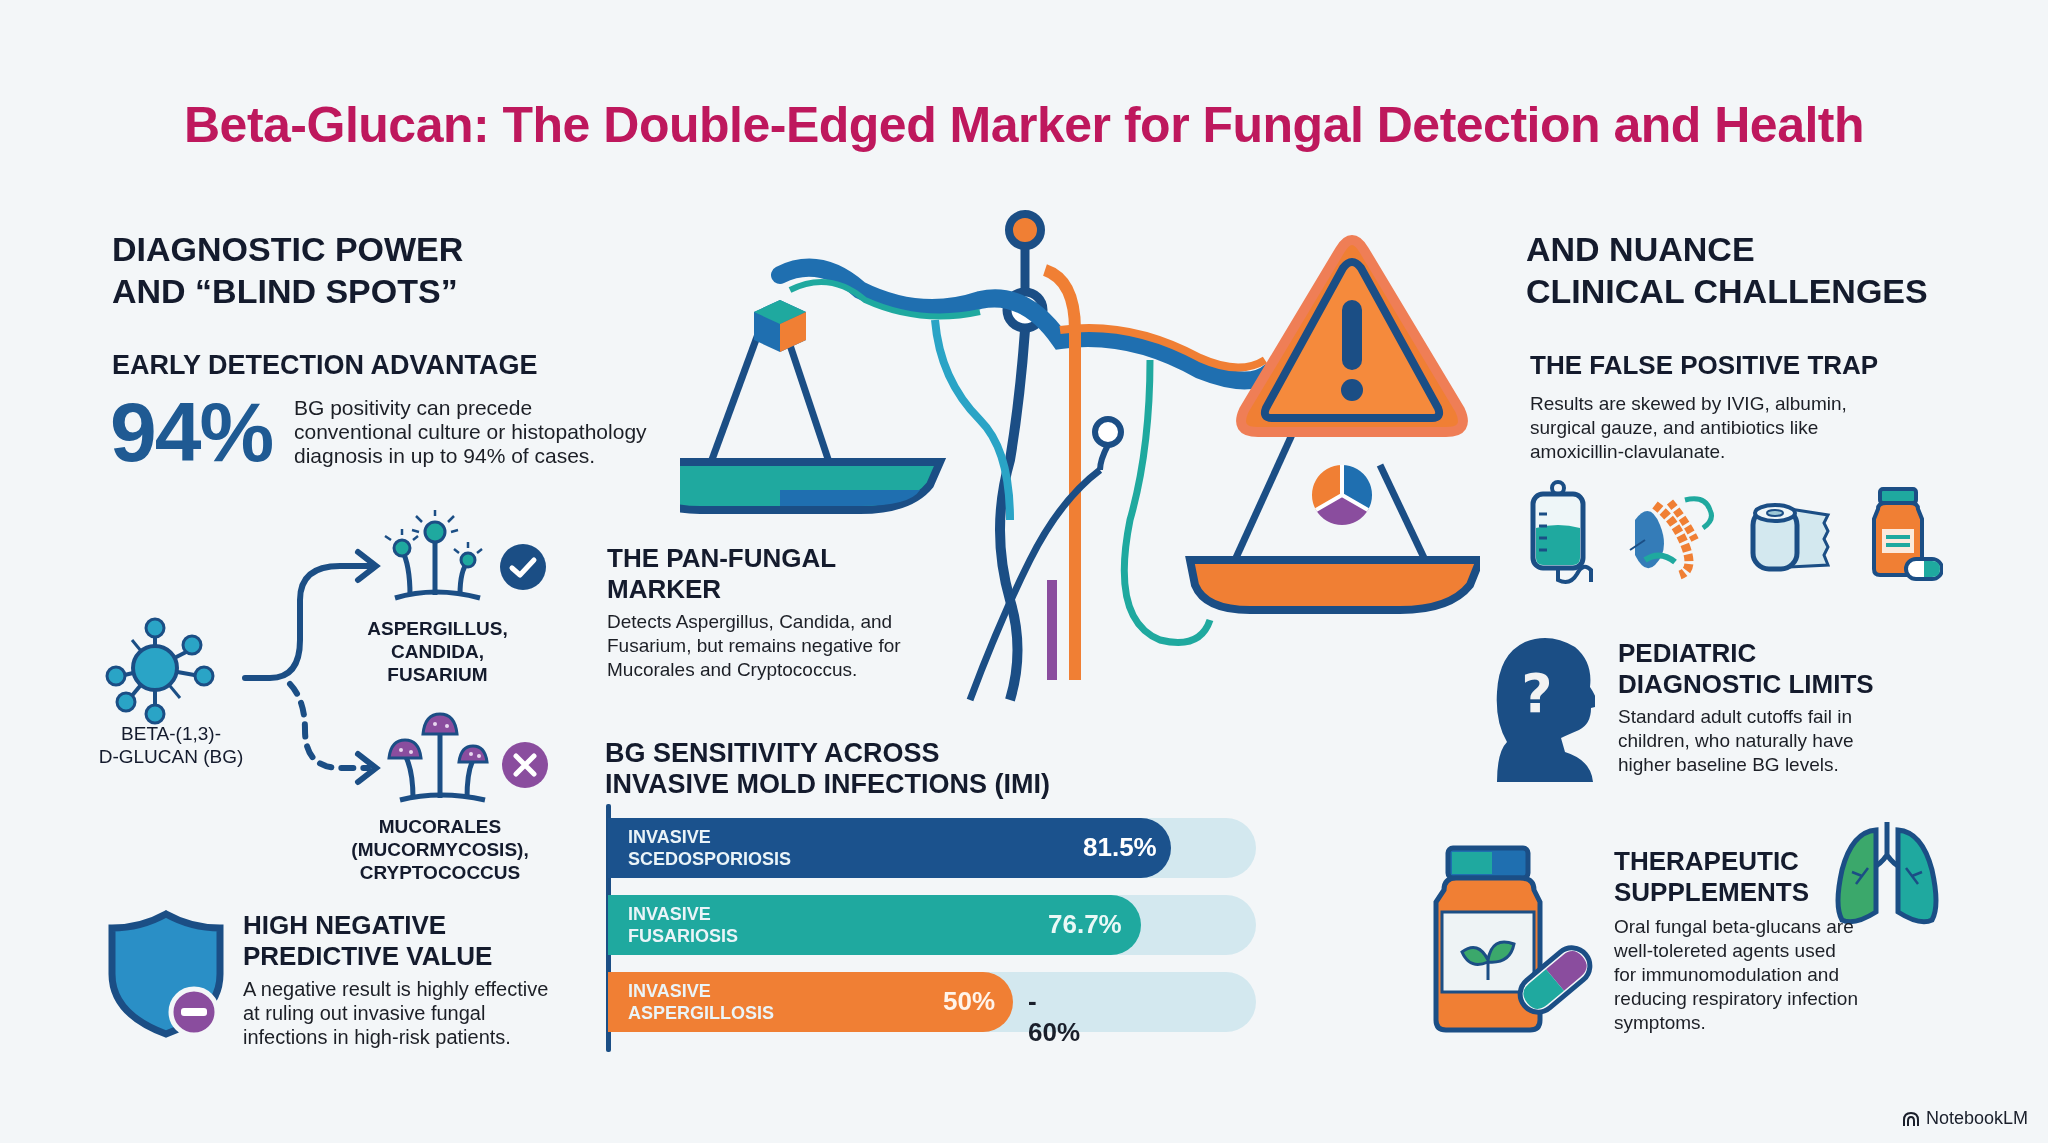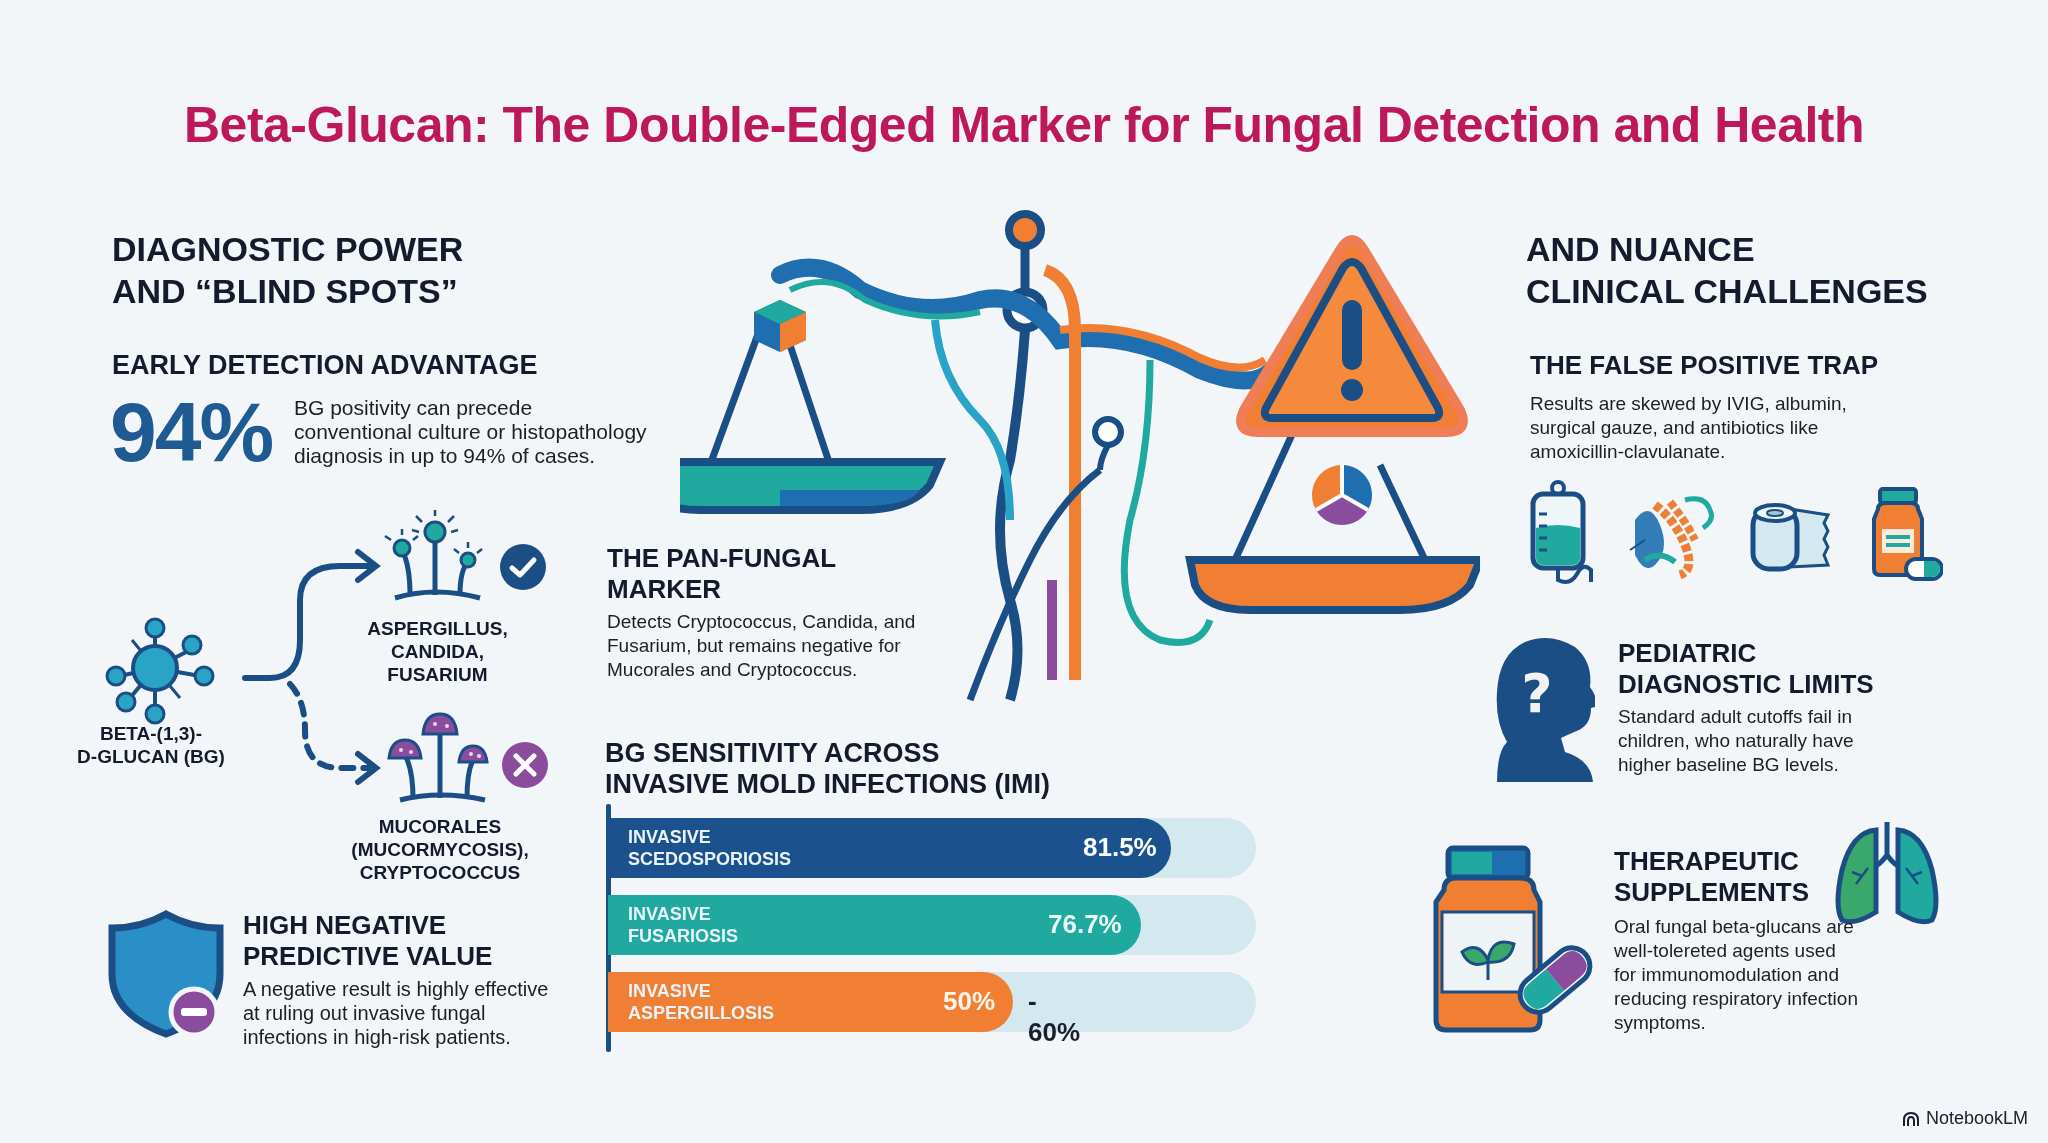--- a/index.html
+++ b/index.html
@@ -101,21 +101,21 @@
 <svg class="abs" style="left:498px;top:542px;" width="50" height="50" viewBox="0 0 50 50">
   <circle cx="25" cy="25" r="23" fill="#1b4e85"></circle>
   <path d="M14 26 L22 33 L36 18" stroke="#fff" stroke-width="5" fill="none" stroke-linecap="round" stroke-linejoin="round"></path>
 </svg>
 <div class="abs node-label" style="left:345px;top:617px;width:185px;">
   <div>ASPERGILLUS,</div>
   <div>CANDIDA,</div>
   <div>FUSARIUM</div>
 </div>
 
-<div class="abs node-label" style="left:76px;top:722px;width:150px;font-weight:700;">
+<div class="abs node-label" style="left:96px;top:722px;width:150px;font-weight:400;">
   <div>BETA-(1,3)-</div>
   <div>D-GLUCAN (BG)</div>
 </div>
 
 <svg class="abs" style="left:385px;top:710px;" width="110" height="95" viewBox="0 0 110 95">
   <path d="M55 88 L55 25 M28 88 Q28 60 20 45 M82 88 Q82 62 88 50" stroke="#1b4e85" stroke-width="5" fill="none"></path>
   <path d="M15 90 Q55 80 100 90" stroke="#1b4e85" stroke-width="5" fill="none"></path>
   <path d="M38 24 Q40 4 55 4 Q70 4 72 24 Z" fill="#8a4d9e" stroke="#1b4e85" stroke-width="3"></path>
   <path d="M4 48 Q6 30 20 30 Q34 30 36 48 Z" fill="#8a4d9e" stroke="#1b4e85" stroke-width="3"></path>
   <path d="M74 52 Q76 36 88 36 Q100 36 102 52 Z" fill="#8a4d9e" stroke="#1b4e85" stroke-width="3"></path>
@@ -201,21 +201,21 @@
     <rect x="662" y="100" width="20" height="70" rx="10" fill="#1b4e85"></rect>
     <circle cx="672" cy="190" r="11" fill="#1b4e85"></circle>
   </g>
 </svg>
 
 <div class="abs sub-title" style="left:607px;top:543px;">
   <div>THE PAN-FUNGAL</div>
   <div>MARKER</div>
 </div>
 <div class="abs body-text" style="left:607px;top:610px;font-size:19px;">
-  <div>Detects Cryptococcus, Candida, and</div>
+  <div>Detects Aspergillus, Candida, and</div>
   <div>Fusarium, but remains negative for</div>
   <div>Mucorales and Cryptococcus.</div>
 </div>
 
 <div class="abs sub-title" style="left:605px;top:738px;font-size:27px;">
   <div>BG SENSITIVITY ACROSS</div>
   <div>INVASIVE MOLD INFECTIONS (IMI)</div>
 </div>
 
 <div class="bar-axis"></div>

